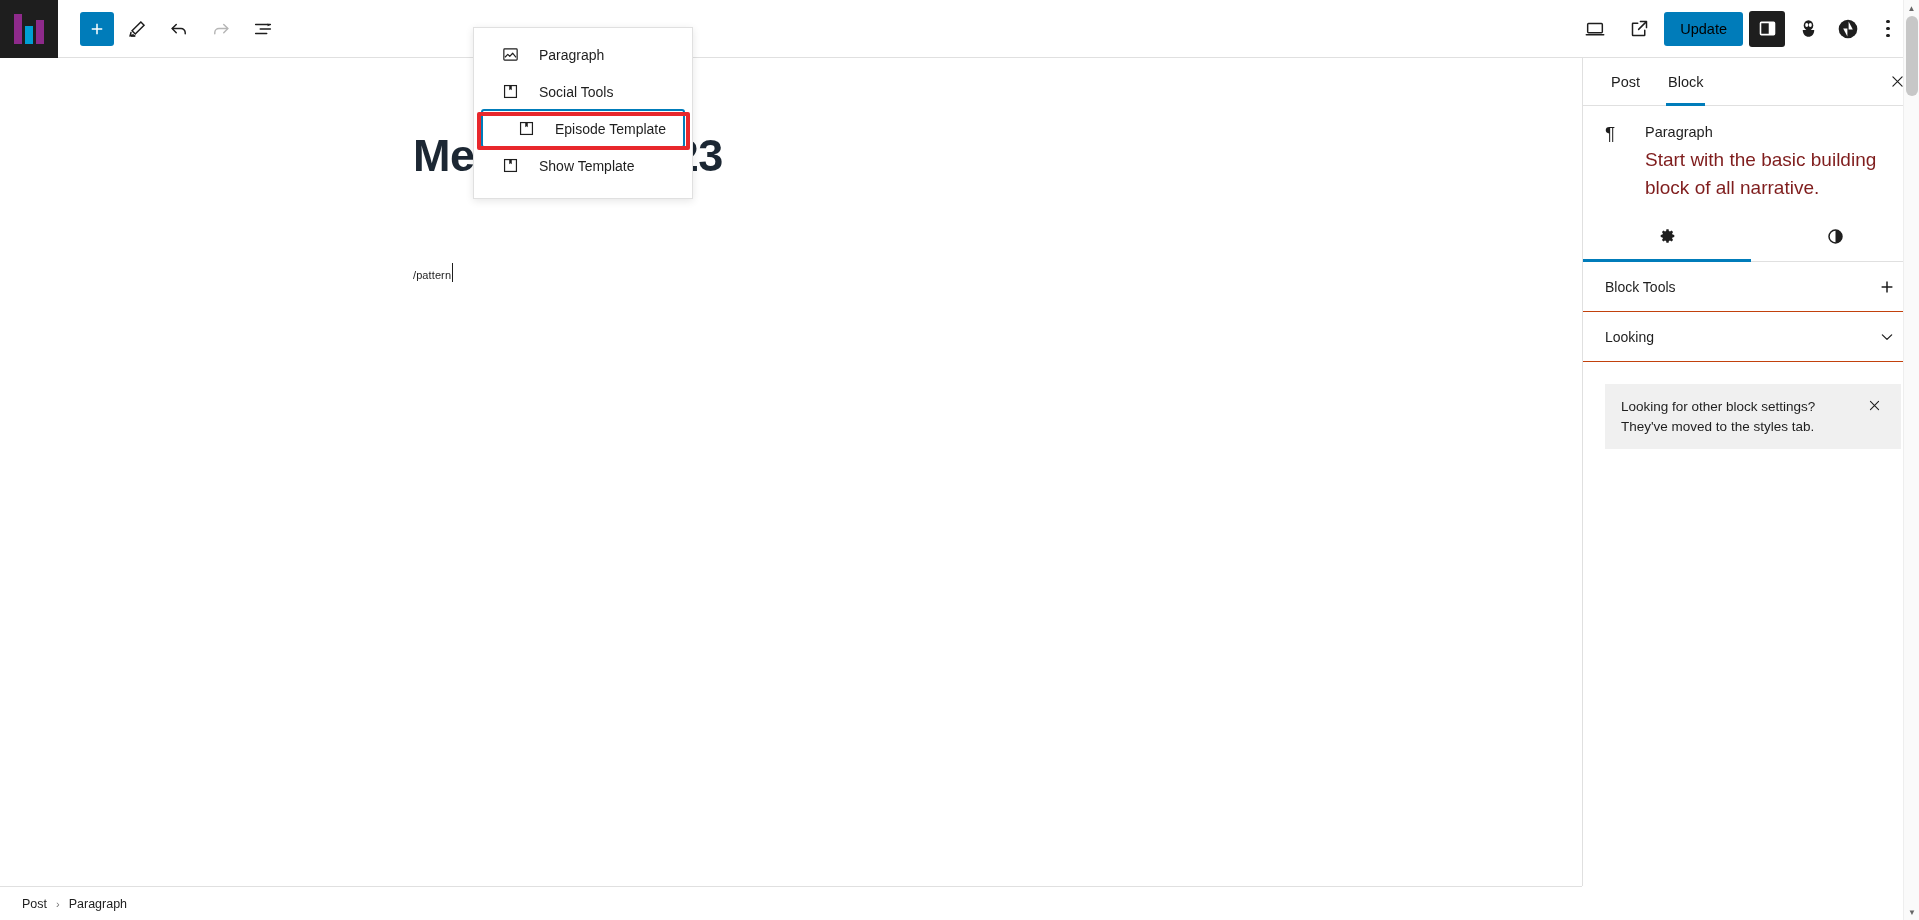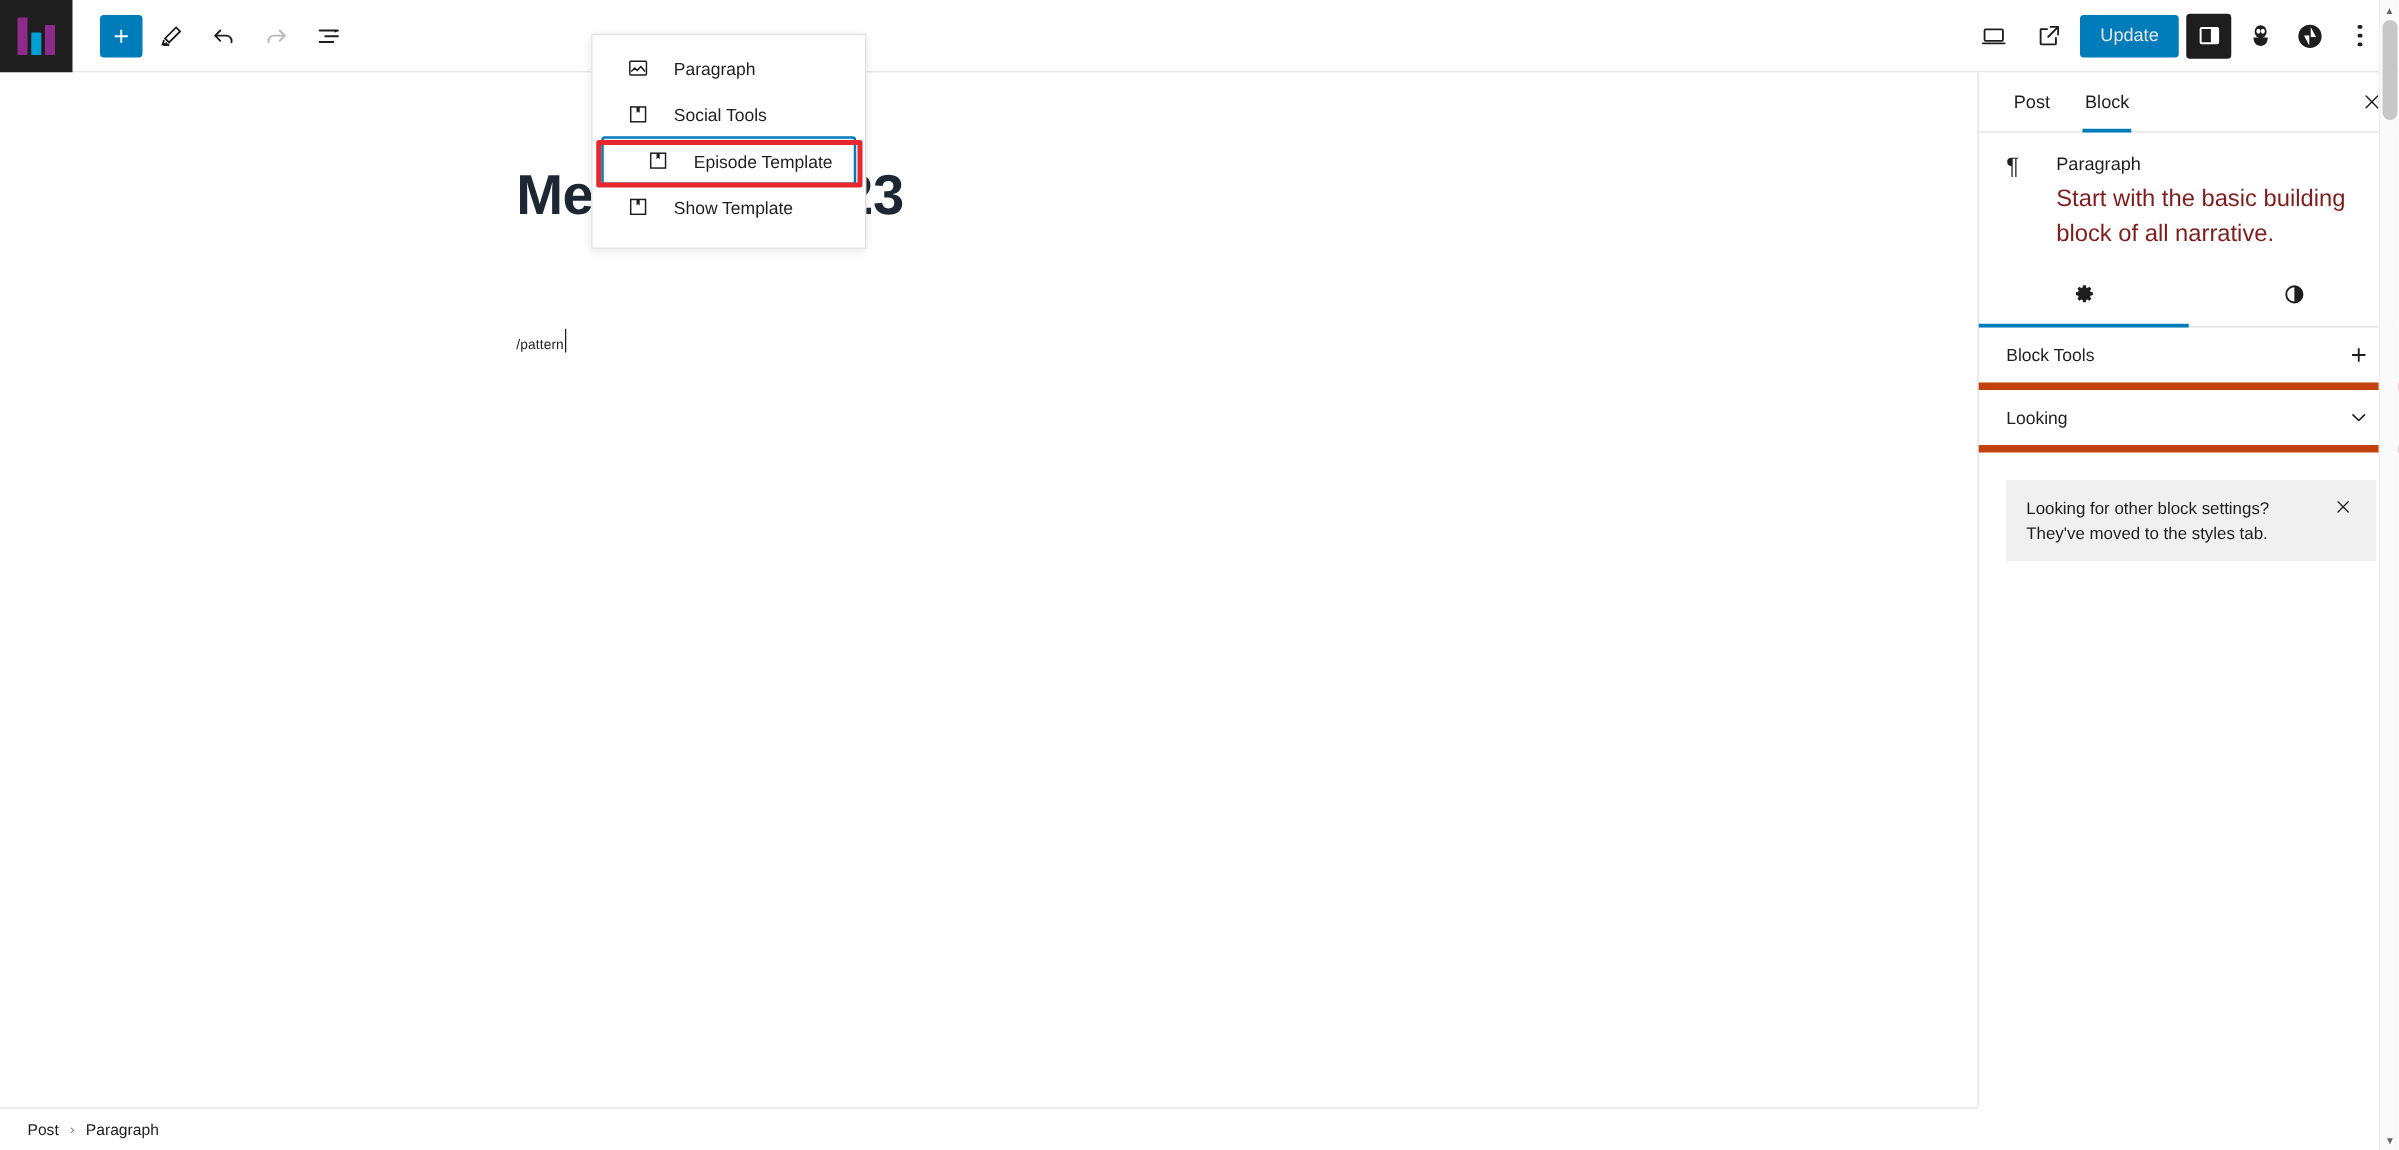--- a/index.html
+++ b/index.html
@@ -37,21 +37,21 @@
     width: 38px; height: 38px; display: flex; align-items: center;
     justify-content: center; cursor: pointer; border-radius: 3px;
   }
   .tb-icon.disabled { opacity: .32; cursor: default; }
 
   .tb-right {
     margin-left: auto; display: flex; align-items: center; gap: 6px;
     padding-right: 14px;
   }
   .update-btn {
-    background: #007cba; color: #e5e5e5; border: none; border-radius: 3px;
+    background: #007cba; color: #000000; border: none; border-radius: 3px;
     font-size: 14.5px; font-family: "Liberation Sans", sans-serif;
     padding: 0 16px; height: 34px; cursor: pointer; font-weight: 400;
     display: flex; align-items: center;
   }
   .sidebar-toggle {
     width: 36px; height: 36px; background: #1e1e1e; border-radius: 3px;
     display: flex; align-items: center; justify-content: center; cursor: pointer;
   }
   .round-icon { width: 34px; height: 34px; display:flex; align-items:center; justify-content:center; cursor:pointer; }
   .kebab { width: 34px; height: 36px; display: flex; flex-direction: column;
@@ -136,21 +136,21 @@
     flex: 1; height: 46px; display: flex; align-items: center;
     justify-content: center; cursor: pointer; position: relative;
   }
   .sb-subtab.active::after {
     content: ""; position: absolute; left: 0; right: 0; bottom: -1px;
     height: 3px; background: #007cba;
   }
 
   .sb-section {
     display: flex; align-items: center; height: 50px; padding: 0 18px 0 22px;
-    border-bottom: 6px solid #c2410c; cursor: pointer;
+    border-bottom: 1px solid #c2410c; cursor: pointer;
   }
   .sb-section-label { font-size: 14px; color: #1e1e1e; font-weight: 500; }
   .sb-section-act { margin-left: auto; display:flex; align-items:center; justify-content:center;
                     width: 28px; height: 28px; cursor: pointer; }
 
   .sb-notice {
     margin: 22px 18px 0 22px; background: #f0f0f0; padding: 13px 16px;
     display: flex; gap: 10px; align-items: flex-start;
   }
   .sb-notice-text { font-size: 13.5px; color: #1e1e1e; line-height: 1.45; flex: 1; }

